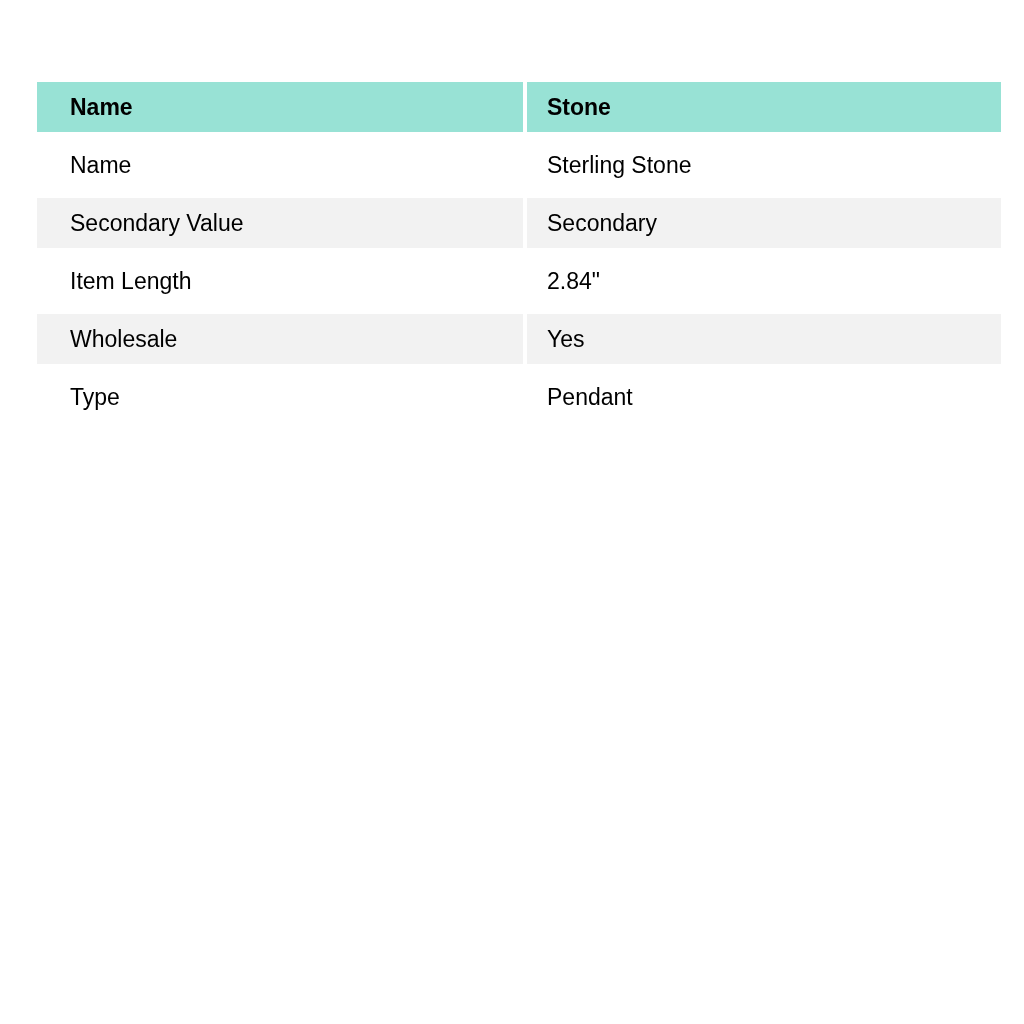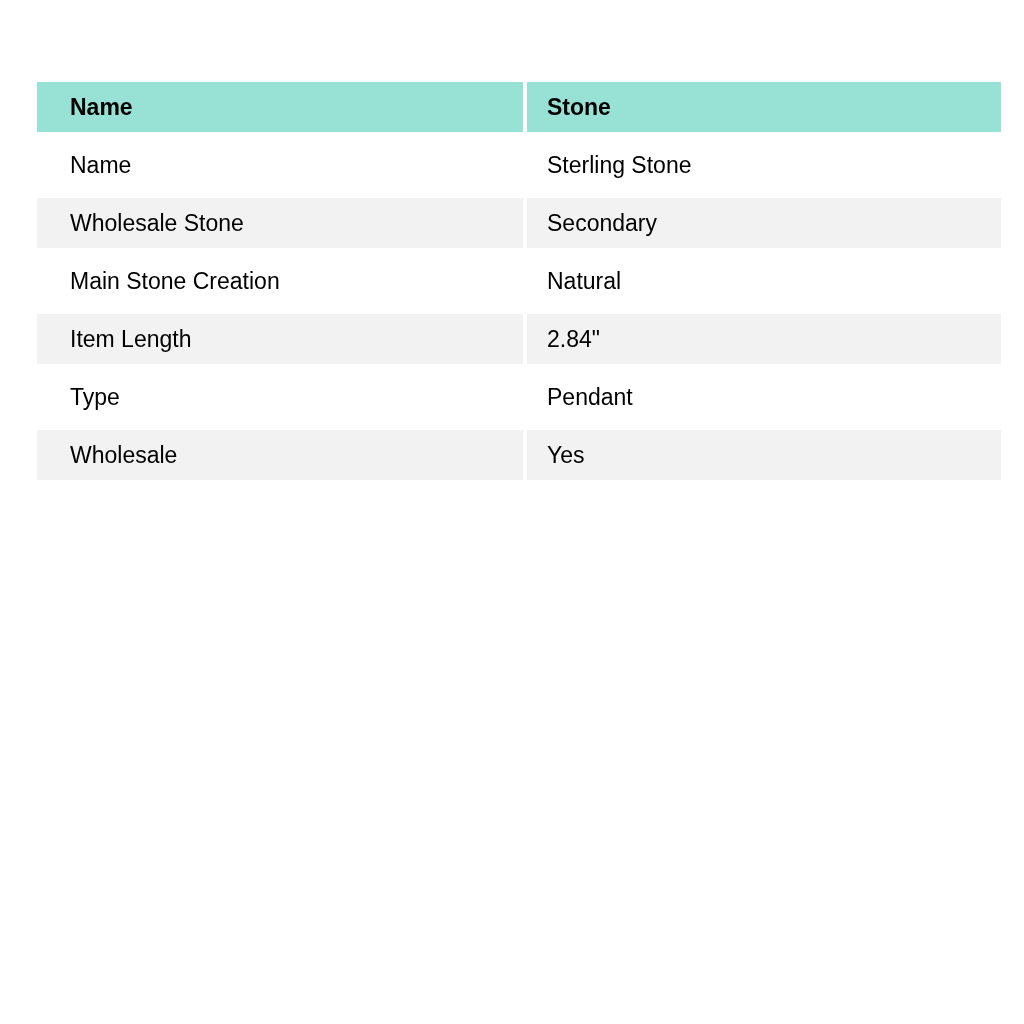--- a/index.html
+++ b/index.html
@@ -67,34 +67,30 @@
         <th>Name</th>
         <th>Stone</th>
       </tr>
     </thead>
     <tbody>
         <tr>
           <td>Name</td>
           <td>Sterling Stone</td>
         </tr>
         <tr>
-          <td>Wholesale Stone</td>
+          <td>Secondary Value</td>
           <td>Secondary</td>
-        </tr>
-        <tr>
-          <td>Main Stone Creation</td>
-          <td>Natural</td>
         </tr>
         <tr>
           <td>Item Length</td>
           <td>2.84"</td>
         </tr>
         <tr>
+          <td>Wholesale</td>
+          <td>Yes</td>
+        </tr>
+        <tr>
           <td>Type</td>
           <td>Pendant</td>
-        </tr>
-        <tr>
-          <td>Wholesale</td>
-          <td>Yes</td>
         </tr>
       </tbody>
   </table>
 </div>
 
 </body></html>

